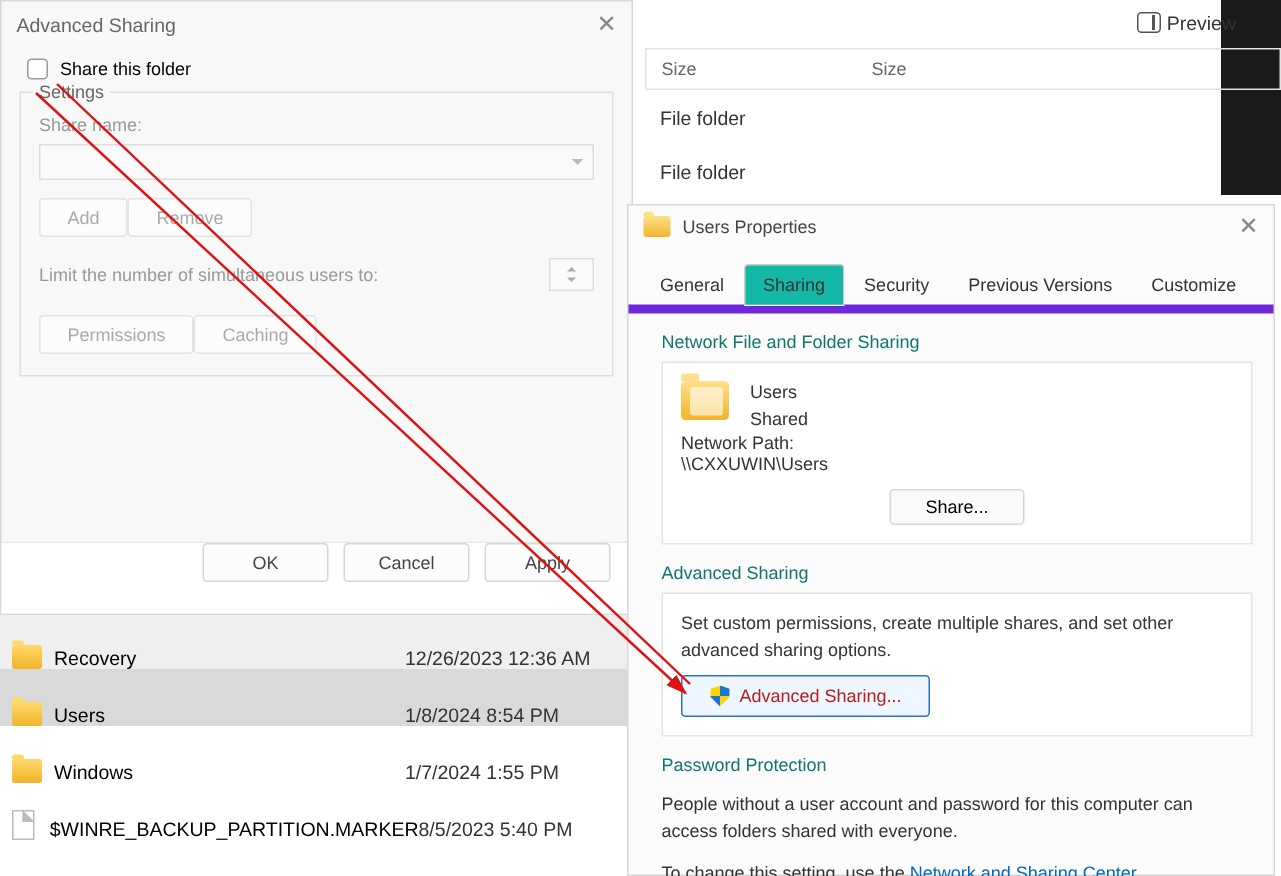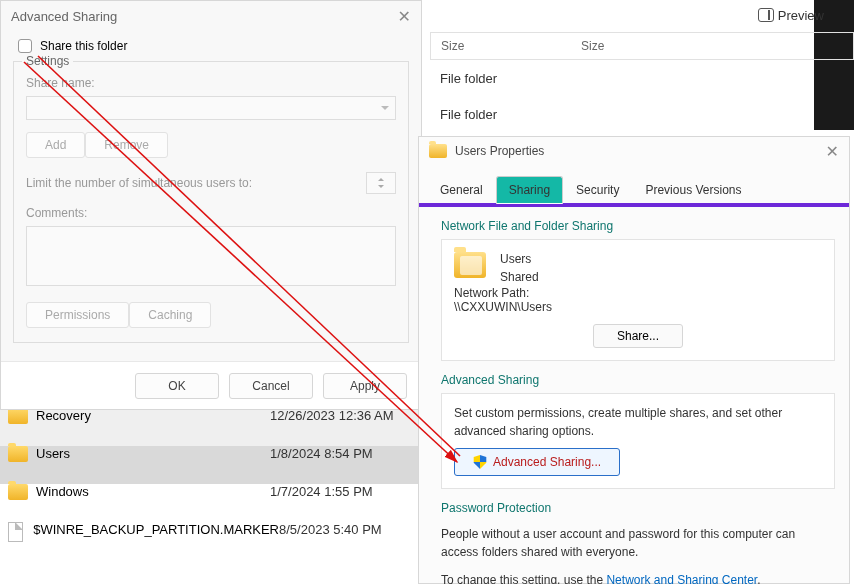--- a/index.html
+++ b/index.html
@@ -17,21 +17,21 @@
 .col-type { width: 140px; }
 .col-size { width: 100px; }
 
 .file-rows { position: absolute; left: 430px; right: 0; top: 60px; }
 .file-row { height: 36px; display: flex; align-items: center; padding-left: 10px; color: #333; font-size: 13px; }
 
 .dark-strip { position: absolute; right: 0; top: 0; width: 40px; height: 130px; background: #1a1a1a; }
 
 
 .left-rows { position: absolute; left: 0; top: 408px; width: 420px; }
-.left-row { height: 38px; display: flex; align-items: flex-start; padding-left: 8px; font-size: 13px; }
+.left-row { height: 38px; display: flex; align-items: flex-end; padding-left: 8px; font-size: 13px; }
 .left-row .folder-ic { width: 20px; height: 16px; margin-right: 8px; }
 .row-recovery { background: #efefef; }
 .row-users { background: #d9d9d9; }
 .left-row .name { flex: 1; }
 .left-row .date { width: 150px; color: #333; }
 
 
 .folder-ic { display: inline-block; background: linear-gradient(#ffd96a,#f0b429); border-radius: 2px; position: relative; }
 .folder-ic::before { content: ""; position: absolute; left: 0; top: -3px; width: 8px; height: 3px; background: #ffd96a; border-radius: 2px 2px 0 0; }
 .file-ic { display: inline-block; width: 16px; height: 20px; background: #fff; border: 1px solid #bbb; position: relative; margin-right: 10px; }
@@ -52,31 +52,31 @@
 .combo::after { content: ""; position: absolute; right: 6px; top: 9px; border: 4px solid transparent; border-top-color: #bbb; }
 .btnrow { margin-top: 12px; display: flex; gap: 0; }
 .btn { height: 26px; padding: 0 18px; background: #fcfcfc; border: 1px solid #d6d6d6; border-radius: 3px; font-size: 12px; display: inline-flex; align-items: center; justify-content: center; color: #444; }
 .btn.disabled { color: #aaa; border-color: #e2e2e2; }
 .row-limit { display: flex; align-items: center; gap: 8px; margin-top: 14px; }
 .spin { width: 30px; height: 22px; border: 1px solid #ddd; background: #fafafa; margin-left: auto; display: flex; flex-direction: column; }
 .spin div { flex: 1; display: flex; align-items: center; justify-content: center; }
 .spin .up::before { content: ""; border: 3px solid transparent; border-bottom-color: #aaa; }
 .spin .dn::before { content: ""; border: 3px solid transparent; border-top-color: #aaa; }
 .txtarea { width: 100%; height: 60px; border: 1px solid #ddd; background: #fafafa; margin-top: 4px; }
-.dlg-adv .footer { position: absolute; left: 0; right: 0; bottom: 0; height: 48px; background: #fff; border-top: 1px solid #e8e8e8; display: flex; align-items: center; justify-content: flex-end; gap: 10px; padding-right: 14px; }
+.dlg-adv .footer { position: absolute; left: 0; right: 0; bottom: 0; height: 48px; background: #fff; border-top: 1px solid #e8e8e8; display: flex; align-items: flex-start; justify-content: flex-end; gap: 10px; padding-right: 14px; }
 .footer .btn { width: 84px; justify-content: center; }
 
 
 .dlg-prop { position: absolute; left: 418px; top: 136px; right: 4px; bottom: 0; background: #fbfbfb; border: 1px solid #d7d7d7; }
 .dlg-prop .titlebar { height: 28px; display: flex; align-items: center; padding: 0 10px; color: #444; font-size: 12px; }
 .dlg-prop .titlebar .folder-s { width: 18px; height: 14px; margin-right: 8px; background: linear-gradient(#ffe08a,#f0b429); border-radius: 2px; position: relative; }
 .dlg-prop .titlebar .folder-s::before { content: ""; position: absolute; left: 0; top: -3px; width: 7px; height: 3px; background: #ffe08a; border-radius: 2px 2px 0 0; }
 .dlg-prop .titlebar .spacer { flex: 1; }
 
-.tabs { display: flex; align-items: center; border-bottom: 4px solid #6d28d9; padding-left: 8px; margin-top: 10px; font-size: 12px; }
+.tabs { display: flex; align-items: center; border-bottom: 6px solid #6d28d9; padding-left: 8px; margin-top: 10px; font-size: 12px; }
 .tab { padding: 6px 12px; color: #333; border: 1px solid transparent; position: relative; top: 1px; }
 .tab.active { border: 1px solid #ccc; border-bottom-color: #fff; background: #14b8a6; border-radius: 3px 3px 0 0; }
 
 .prop-section { margin: 12px 14px 0 22px; }
 .sec-title { color: #0f766e; margin-bottom: 6px; font-size: 12px; }
 .sec-box { border: 1px solid #e3e3e3; background: #fff; padding: 10px 12px 12px; font-size: 12px; color: #333; }
 .share-info { display: flex; gap: 14px; align-items: flex-start; }
 .share-folder-ic { width: 32px; height: 26px; background: linear-gradient(#ffe08a,#f0b429); border-radius: 3px; position: relative; margin-top: 2px; }
 .share-folder-ic::before { content: ""; position: absolute; left: 0; top: -5px; width: 12px; height: 5px; background: #ffe08a; border-radius: 2px 2px 0 0; }
 .share-folder-ic::after { content: ""; position: absolute; left: 6px; top: 4px; right: 4px; bottom: 3px; background: rgba(255,255,255,.6); border-radius: 2px; }
@@ -154,24 +154,20 @@
         <span class="btn disabled">Add</span>
         <span class="btn disabled">Remove</span>
       </div>
       <div class="row-limit">
         <span>Limit the number of simultaneous users to:</span>
         <div class="spin">
           <div class="up"></div>
           <div class="dn"></div>
         </div>
       </div>
-      <div style="margin-top:12px">
-        <span class="lbl">Comments:</span>
-        <div class="txtarea"></div>
-      </div>
       <div class="btnrow" style="margin-top:16px">
         <span class="btn disabled">Permissions</span>
         <span class="btn disabled">Caching</span>
       </div>
     </div>
   </div>
   <div class="footer">
     <span class="btn">OK</span>
     <span class="btn">Cancel</span>
     <span class="btn">Apply</span>
@@ -183,20 +179,21 @@
     <span class="folder-s"></span>
     <span>Users Properties</span>
     <span class="spacer"></span>
     <span class="close-x">✕</span>
   </div>
   <div class="tabs">
     <div class="tab">General</div>
     <div class="tab active">Sharing</div>
     <div class="tab">Security</div>
     <div class="tab">Previous Versions</div>
+    <div class="tab">Customize</div>
   </div>
 
   <div class="prop-section">
     <div class="sec-title">Network File and Folder Sharing</div>
     <div class="sec-box">
       <div class="share-info">
         <div class="share-folder-ic"></div>
         <div class="share-meta">
           <div>Users</div>
           <div>Shared</div>

